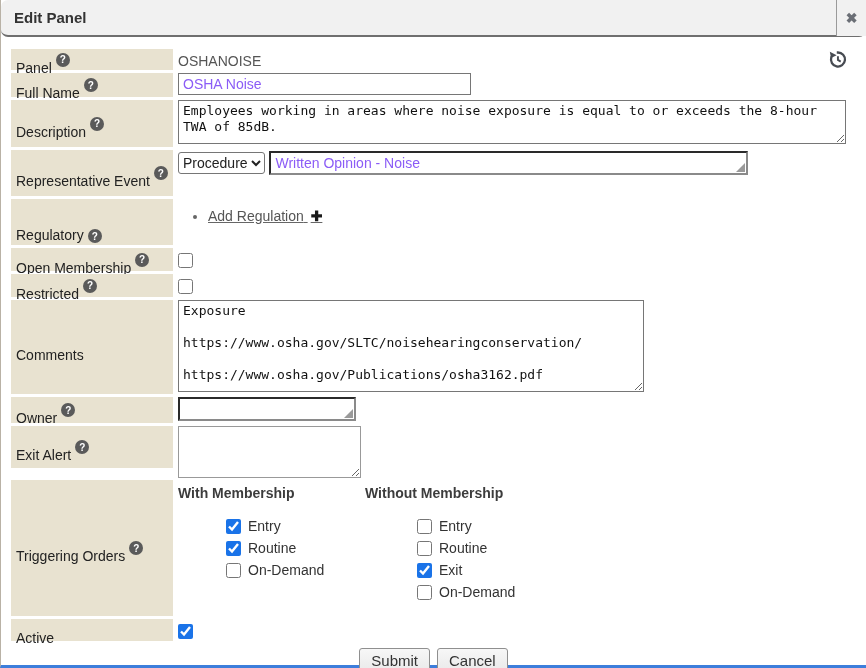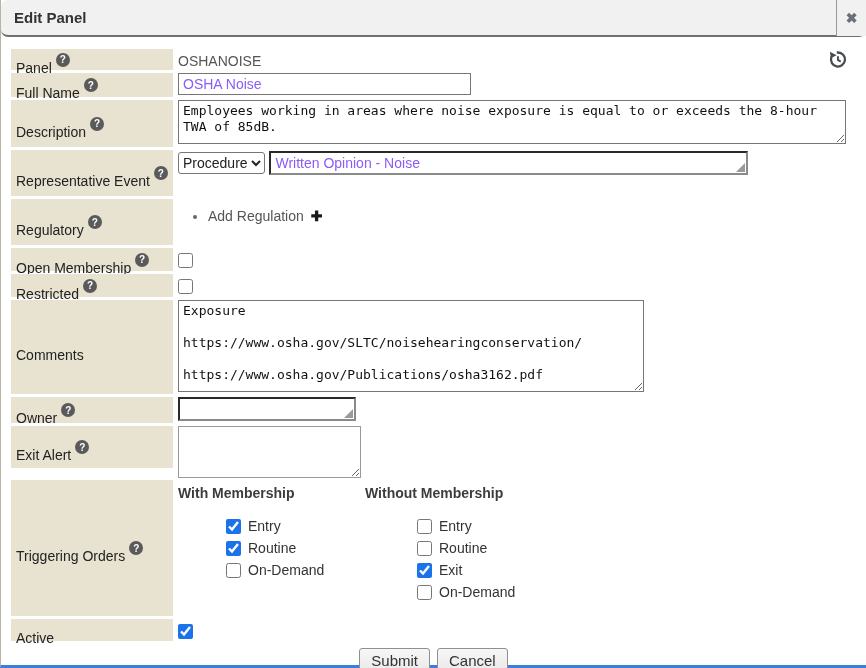--- a/index.html
+++ b/index.html
@@ -101,21 +101,21 @@
   }
 
   input[type="checkbox"] {
     width: 15px; height: 15px;
     accent-color: var(--accent, #1a73e8);
     margin-top: 2px;
   }
 
   
   .reg-list { list-style: disc; padding-left: 30px; margin-top: 9px; }
-  .reg-list li { color: #666; font-size: 14px; }
+  .reg-list li { color: #666; font-size: 14px; text-decoration: underline; }
   .reg-link { color: #555; cursor: pointer; }
   .plus-icon { color: #1a1a1a; font-weight: bold; margin-left: 3px; font-size: 14px; }
 
   
   .history-btn { position: absolute; right: 8px; top: 0; cursor: pointer; }
 
   
   .trig-grid { display: flex; padding-top: 5px; }
   .trig-col1 { width: 187px; }
   .trig-col2 { width: 200px; }
@@ -201,21 +201,21 @@
             <option>Procedure</option>
           </select>
           <div class="combo" style="margin-top:1px">
             <input type="text" style="width: 479px;" value="Written Opinion - Noise">
           </div>
         </div>
       </div>
     </div>
 
     <div class="row" style="height:46px">
-      <div class="label-cell" style="align-items:center;">
+      <div class="label-cell" style="align-items:flex-end;">
         <span class="lbl">Regulatory</span>
         <span class="help-icon">?</span>
       </div>
       <div class="value-cell">
         <ul class="reg-list">
           <li>
             <span class="reg-link">Add Regulation</span>
             <span class="plus-icon">✚</span>
           </li>
         </ul>

